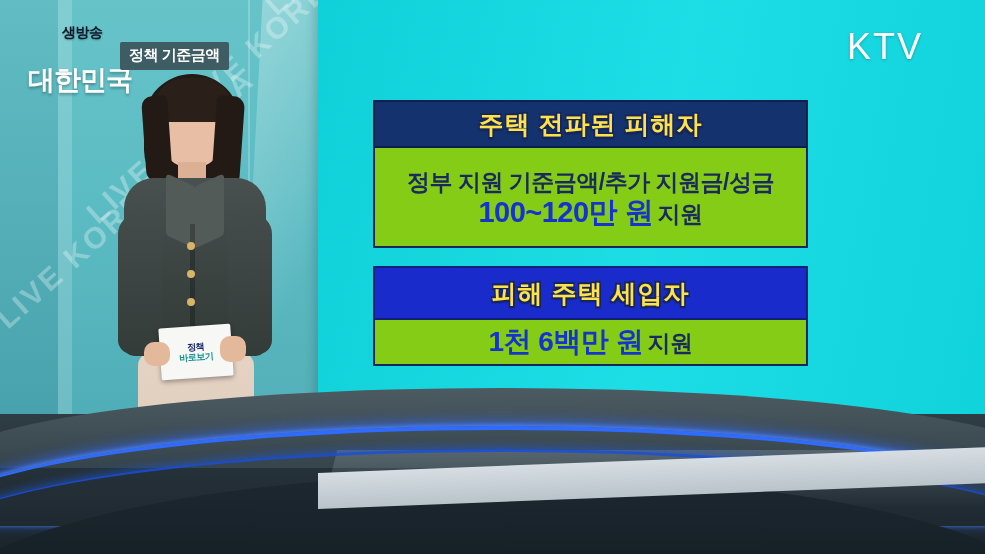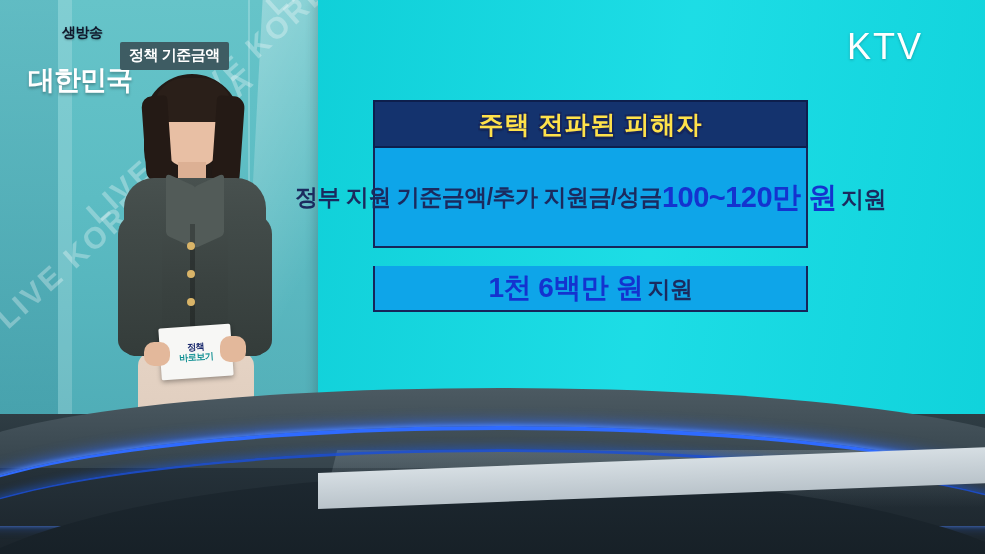--- a/index.html
+++ b/index.html
@@ -125,25 +125,25 @@
   .panel-head-title{
     font-weight:700;
     color:#ffe24a;
     letter-spacing:1px;
     text-shadow:
       -1.6px -1.6px 0 #16255a, 1.6px -1.6px 0 #16255a,
       -1.6px  1.6px 0 #16255a, 1.6px  1.6px 0 #16255a,
        0 2px 2px rgba(0,0,0,.45);
   }
   .panel-body{
-    background:#0ea5e9;
+    background:#84cc16;
     border:2px solid #16255a;
     border-top:none;
     box-sizing:border-box;
-    display:flex;flex-direction:row;
+    display:flex;flex-direction:column;
     align-items:center;justify-content:center;
   }
   .line-dark{
     color:#1b2a5e;font-weight:700;letter-spacing:-0.5px;white-space:nowrap;
   }
   .amount-line{white-space:nowrap;line-height:1;}
   .amount{color:#1433cf;font-weight:700;letter-spacing:-0.5px;}
   .amount-suffix{color:#1b2a5e;font-weight:700;letter-spacing:-0.5px;}
 
   
@@ -309,20 +309,23 @@
     </div>
     <div class="panel-body">
       <div class="line-dark">정부 지원 기준금액/추가 지원금/성금</div>
       <div class="amount-line">
         <span class="amount" style="color: rgb(20, 51, 207); margin-top: 32px;">100~120만 원</span><span>&nbsp;</span><span class="amount-suffix">지원</span>
       </div>
     </div>
   </div>
 
   <div class="panel" id="panel-2">
+    <div class="panel-head" style="background: rgb(26, 43, 204);">
+      <span class="panel-head-title" style="color: rgb(255, 226, 74);">피해 주택 세입자</span>
+    </div>
     <div class="panel-body">
       <div class="amount-line">
         <span class="amount" style="color: rgb(20, 51, 207);">1천 6백만 원</span><span>&nbsp;</span><span class="amount-suffix">지원</span>
       </div>
     </div>
   </div>
 
   <div class="anchor">
 
     <div class="an-hair-back"></div>

